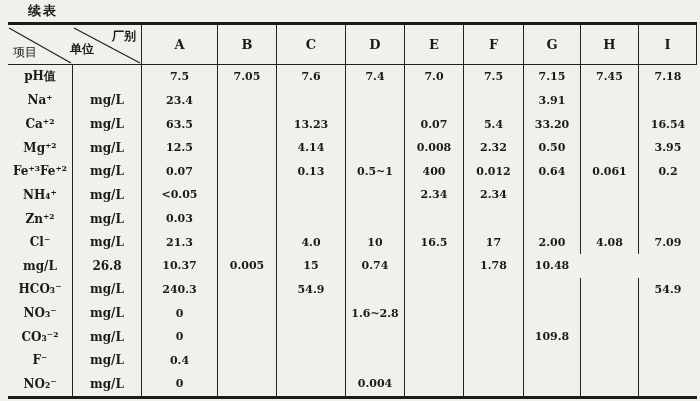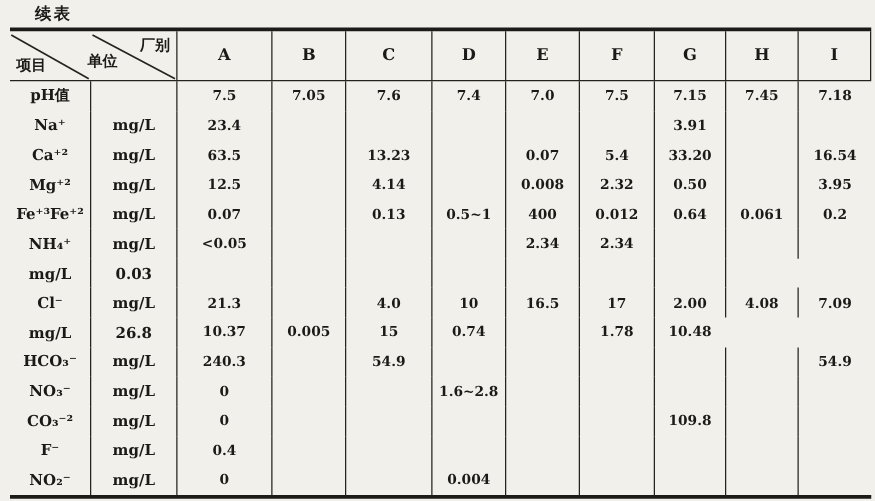--- a/index.html
+++ b/index.html
@@ -24,21 +24,21 @@
     --cols:64px 69px 76px 59px 69px 59px 59px 60px 57px 58px 59px;
   }
   .thead{
     display:grid;
     grid-template-columns:133px 76px 59px 69px 59px 59px 60px 57px 58px 59px;
     height:39px;
     border-bottom:1px solid #24231f;
   }
   .corner-cell{position:relative;overflow:hidden;}
   .corner-cell svg{position:absolute;left:0;top:0;}
-  .corner-item{position:absolute;left:5px;bottom:3px;font-size:12px;font-weight:bold;}
+  .corner-item{position:absolute;left:5px;bottom:3px;font-size:12px;font-weight:normal;}
   .corner-unit{position:absolute;left:62px;bottom:6px;font-size:12px;font-weight:bold;}
   .corner-plant{position:absolute;right:5px;top:3px;font-size:12px;font-weight:bold;}
   .hcell{
     border-left:1px solid #24231f;
     display:flex;align-items:center;justify-content:center;
     font-size:13px;font-weight:bold;
   }
   .hcell:last-child{border-right:1px solid #24231f;}
   .tbody{display:block;}
   .trow{
@@ -158,20 +158,21 @@
           <div class="tcell"></div>
           <div class="tcell"></div>
           <div class="tcell"></div>
           <div class="tcell">2.34</div>
           <div class="tcell">2.34</div>
           <div class="tcell"></div>
           <div class="tcell"></div>
           <div class="tcell"></div>
         </div>
         <div class="trow">
+          <div class="tcell">Zn⁺²</div>
           <div class="tcell">mg/L</div>
           <div class="tcell">0.03</div>
           <div class="tcell"></div>
           <div class="tcell"></div>
           <div class="tcell"></div>
           <div class="tcell"></div>
           <div class="tcell"></div>
           <div class="tcell"></div>
           <div class="tcell"></div>
           <div class="tcell"></div>

